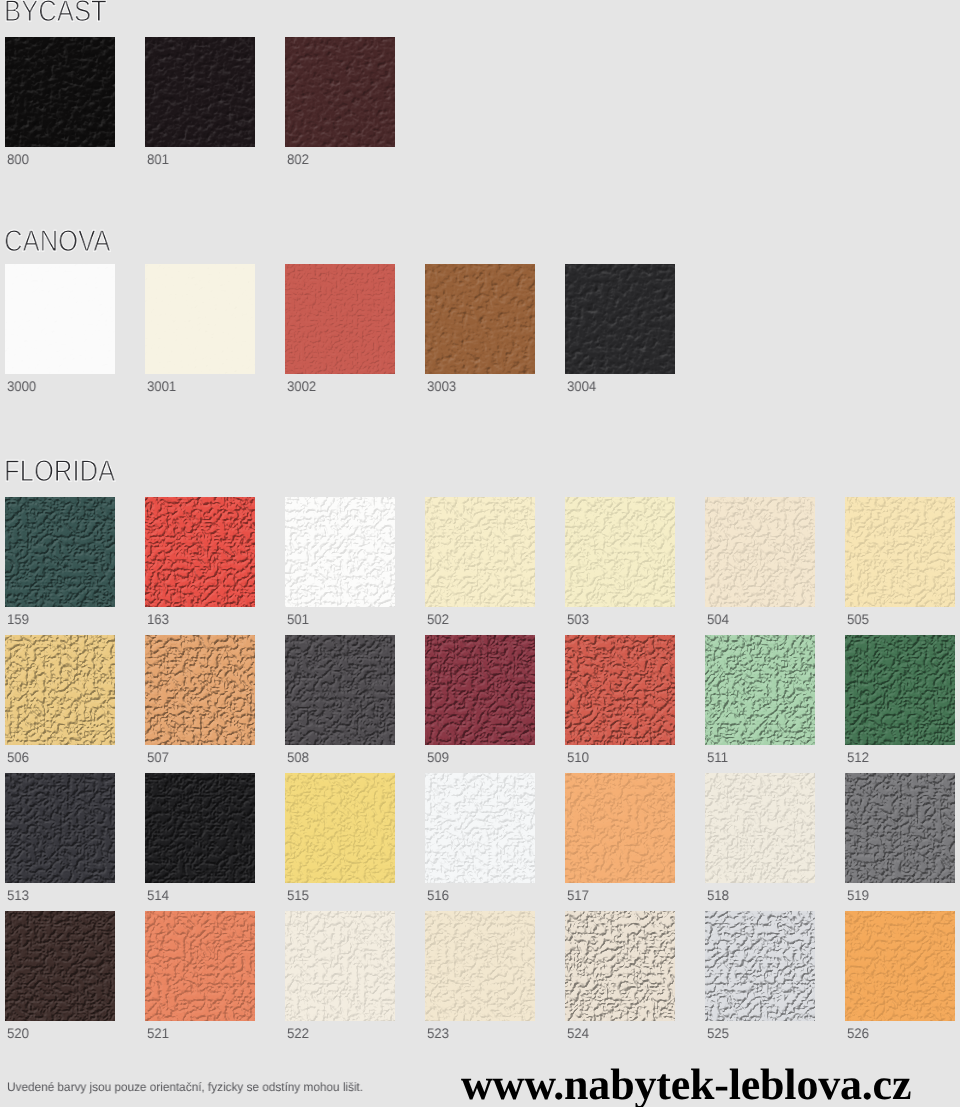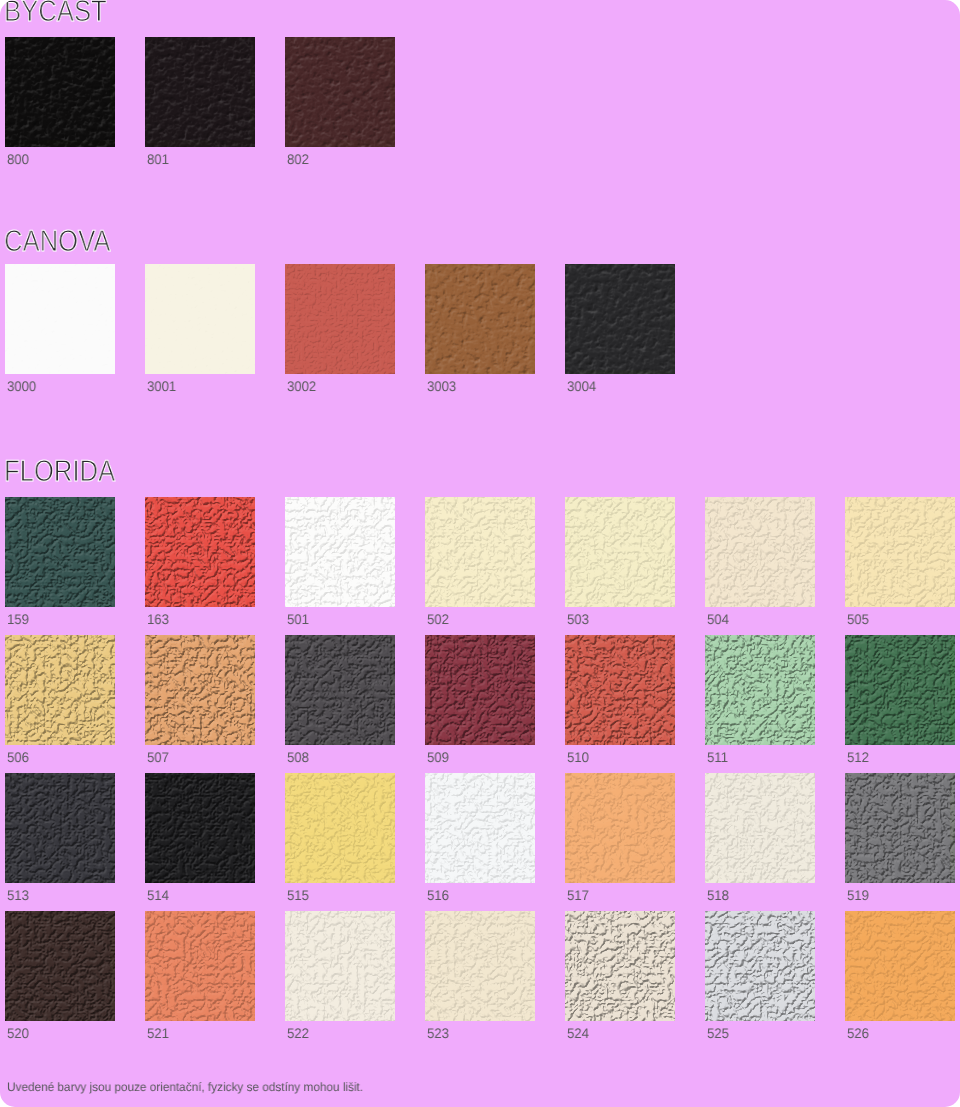--- a/index.html
+++ b/index.html
@@ -3,21 +3,21 @@
 <meta charset="utf-8">
 <title>Leather colour chart</title>
 <style>
   * { margin:0; padding:0; box-sizing:border-box; }
   html, body {
     width:960px; height:1107px; background:#ffffff;
     font-family:"Liberation Sans", sans-serif;
     -webkit-font-smoothing:antialiased;
     text-rendering:geometricPrecision;
   }
-  #page { position:relative; width:960px; height:1107px; overflow:hidden; background:#f0abfc;border-radius:15px; }
+  #page { position:relative; width:960px; height:1107px; overflow:hidden; background:#e5e5e5; }
   #texdefs { position:absolute; left:0; top:0; width:0; height:0; overflow:hidden; }
 
   .section { position:absolute; left:0; top:0; width:960px; height:0; }
   .sec-title {
     position:absolute; left:4px;
     font-size:30px; font-weight:400; color:#26262a;
     -webkit-text-stroke:1px #ffffff;
     letter-spacing:0; line-height:1; white-space:nowrap;
     transform:scaleX(0.855); transform-origin:left top; will-change:transform;
   }
@@ -1124,14 +1124,15 @@
         <div class="swatch" style="left: 845px; top: 414px;">
           <svg width="162" height="162">
             <rect width="162" height="162" fill="#f4a95a" filter="url(#fx-526)"></rect>
           </svg>
         </div>
         <div class="code" style="left: 847px; top: 529px;">526</div>
       </div>
     </div>
 
   <div id="disclaimer">Uvedené barvy jsou pouze orientační, fyzicky se odstíny mohou lišit.</div>
+  <div id="website">www.nabytek-leblova.cz</div>
 
 </div>
 
 </body></html>

